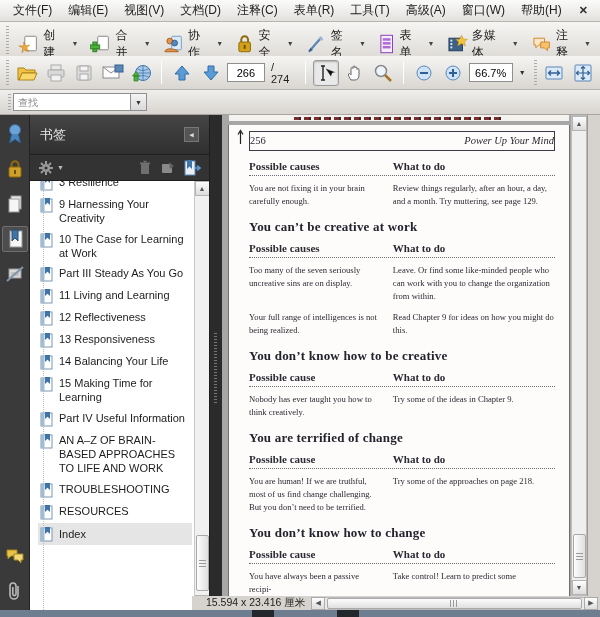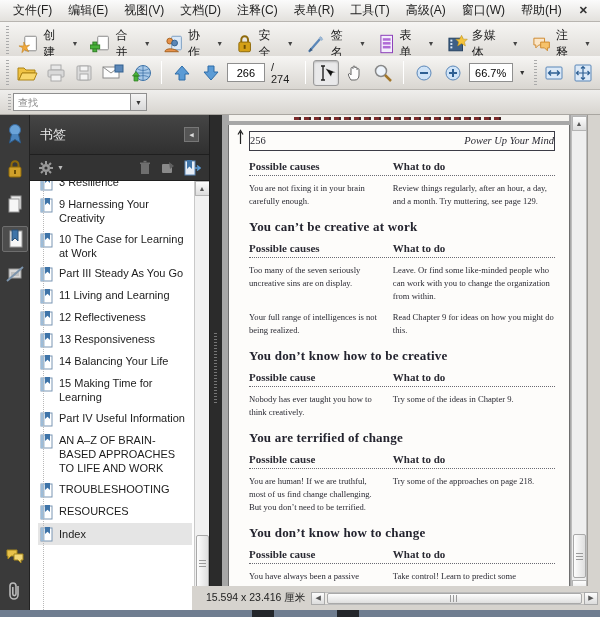--- a/index.html
+++ b/index.html
@@ -100,21 +100,21 @@
   .c1 { width:47%; padding-right:12px; }
   .c2 { flex:1; }
   .sec0 { margin-top:9px; }
 
   .vscroll { position:absolute; right:13px; top:0; bottom:0; width:16px; background:#efefef;
     border:1px solid #bdbdbd; display:flex; flex-direction:column; align-items:center; }
   .vscroll .sthumb { height:44px; margin-bottom:2px; }
   .rightband { position:absolute; right:0; top:115px; bottom:7px; width:13px; background:#d6d3ce; border-left:1px solid #9b9893; }
 
   
-  .statusbar { position:absolute; left:192px; right:0; bottom:7px; height:24px; background:#d6d3ce;
+  .statusbar { position:absolute; left:192px; right:0; bottom:7px; height:14px; background:#d6d3ce;
     display:flex; align-items:center; font-size:10.5px; color:#222; padding-left:14px; gap:6px; }
   .hscroll { flex:1; height:13px; display:flex; align-items:center; margin-right:2px; }
   .hbtn { width:14px; height:13px; background:linear-gradient(#fdfdfd,#dcdcdc); border:1px solid #aaa;
     font-size:7px; color:#555; display:flex; align-items:center; justify-content:center; }
   .htrack { flex:1; height:13px; background:#eceae6; border-top:1px solid #bbb; border-bottom:1px solid #bbb; position:relative; }
   .hthumb { position:absolute; left:2px; right:2px; top:0; bottom:0;
     background:linear-gradient(#fdfdfd,#dfdfdf); border:1px solid #a9a9a9; border-radius:2px;
     display:flex; align-items:center; justify-content:center; }
   .hthumb::after { content:""; width:9px; height:7px;
     background:repeating-linear-gradient(90deg,#9a9a9a 0 1px, transparent 1px 3px); }

